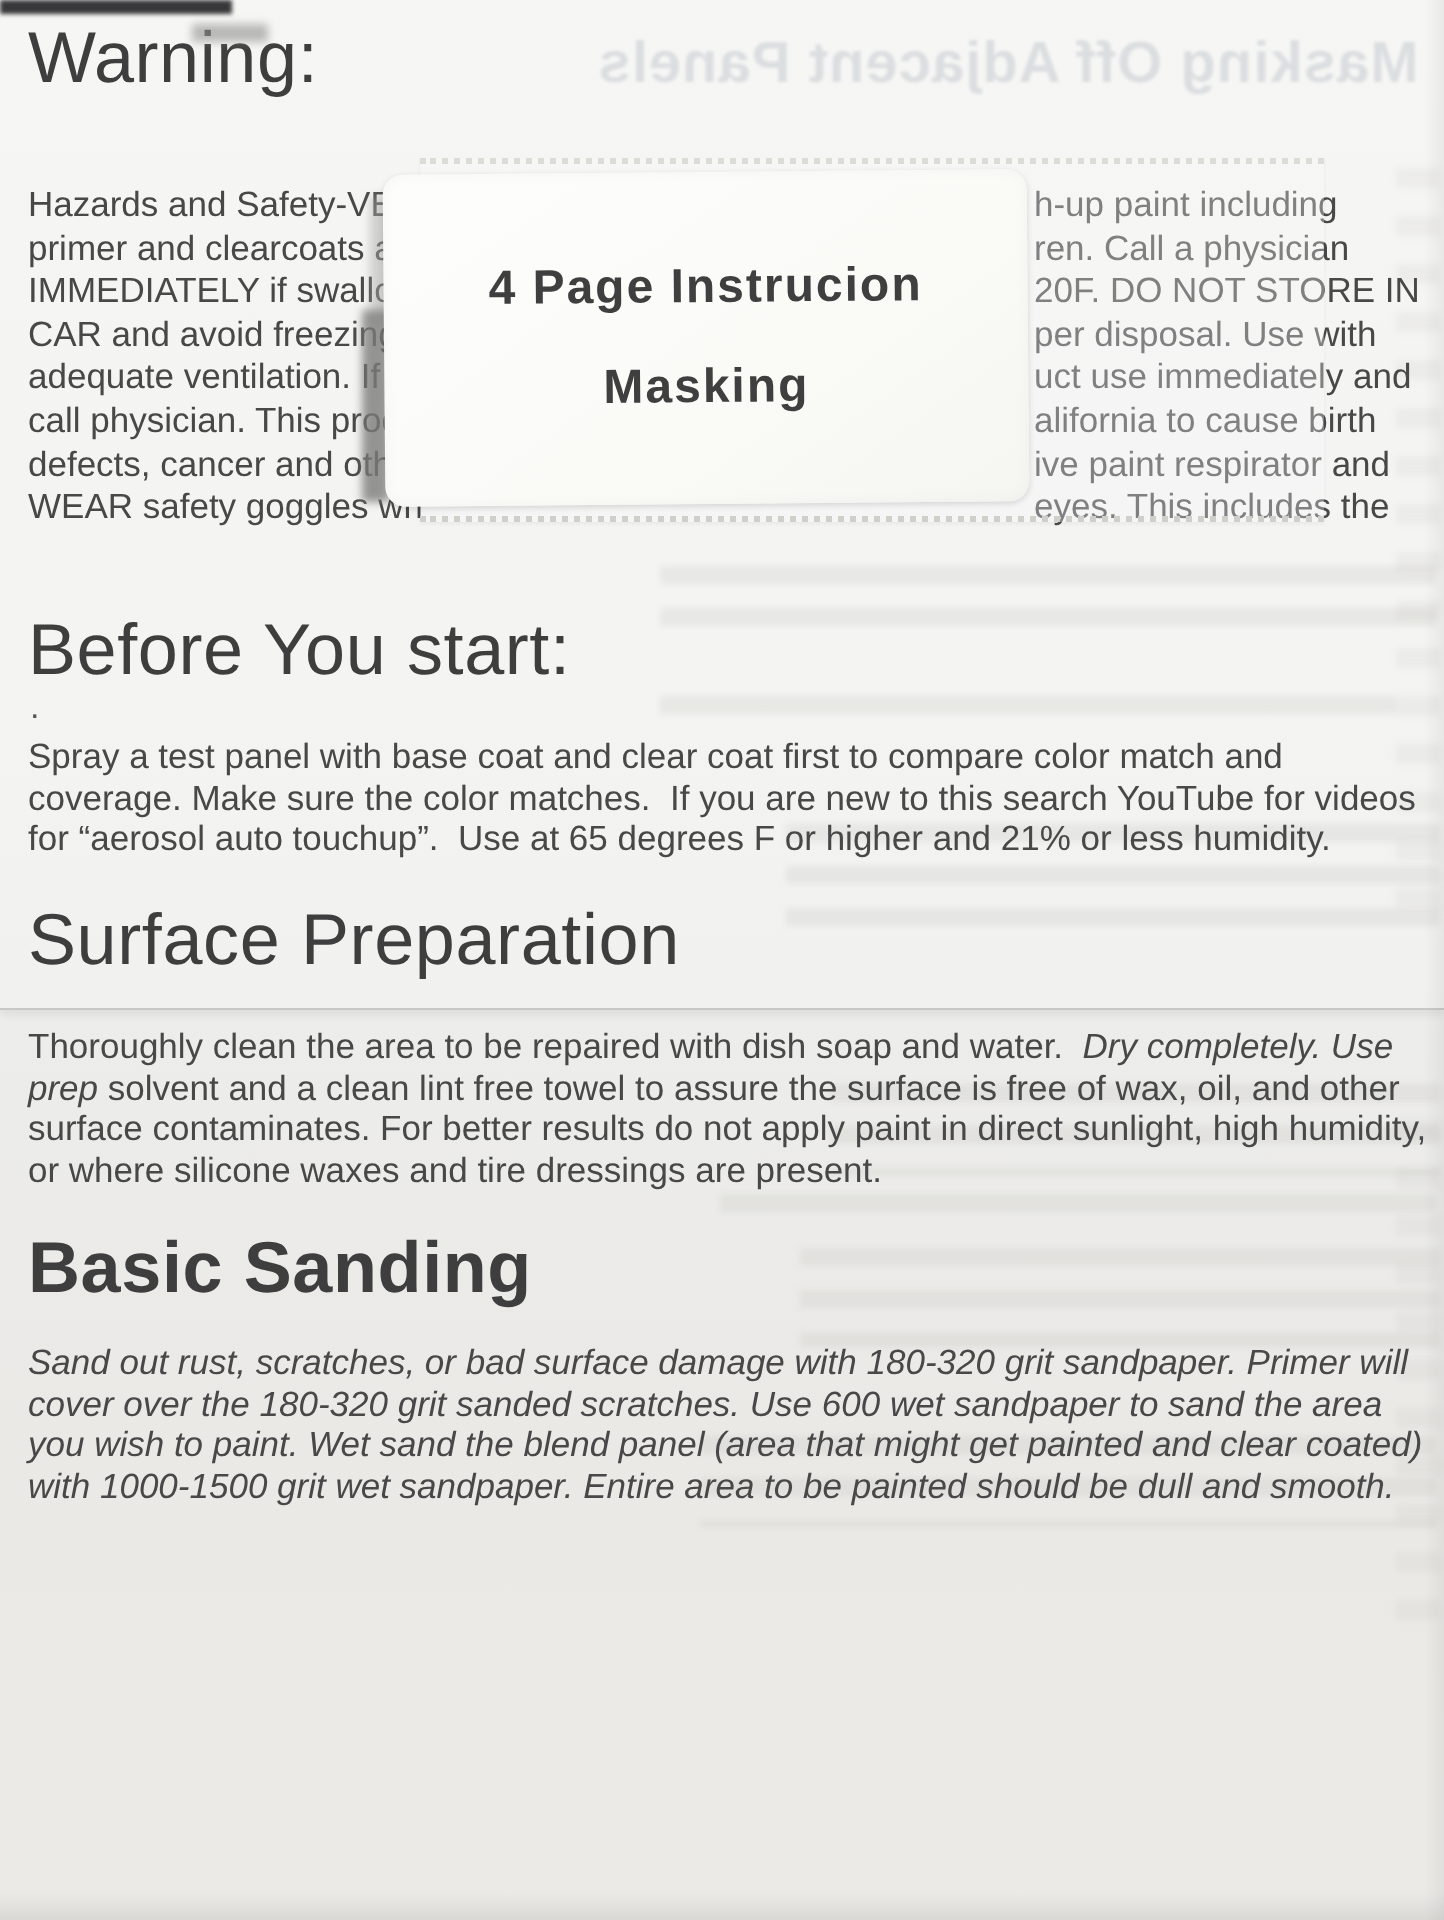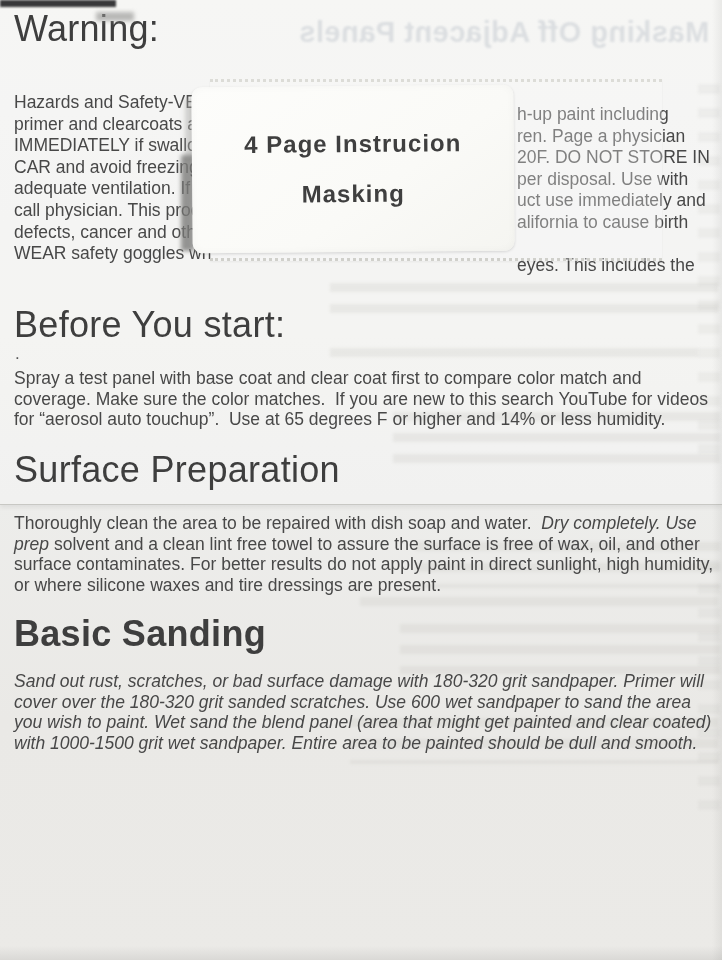--- a/index.html
+++ b/index.html
@@ -39,21 +39,21 @@
   }
   
   .para{
     position:absolute;left:14px;width:700px;z-index:4;
     font-size:17.5px;line-height:20.6px;color:#484848;
     white-space:pre-wrap;
   }
   .warn-para{position:absolute;left:14px;top:92px;width:704px;z-index:4;
     font-size:17.5px;color:#484848;}
   .warn-line{position:relative;height:21.6px;line-height:21.6px;white-space:nowrap;}
-  .warn-right{position:absolute;left:503px;top:0;margin-top:12px;}
+  .warn-right{position:absolute;left:503px;top:0;}
   .ital{font-style:italic;}
   .stray-dot{position:absolute;left:15px;top:344px;z-index:4;font-size:17px;color:#565656;}
   
   .backing{
     position:absolute;left:210px;top:79px;width:452px;height:176px;z-index:5;
     background:rgba(250,250,248,0.32);
     border-top:3px dotted #dcdcd7;
     border-bottom:3px dotted #d0d0cb;
     box-shadow:0 1px 2px rgba(0,0,0,0.05);
   }
@@ -109,50 +109,51 @@
   <div class="h" style="top:449px;">Surface Preparation</div>
   <div class="h" style="top:613px;font-weight:bold;">Basic Sanding</div>
 
   <div class="warn-para">
     <div class="warn-line">
       <span>Hazards and Safety-VER</span>
       <span class="warn-right">h-up paint including</span>
     </div>
     <div class="warn-line">
       <span>primer and clearcoats a</span>
-      <span class="warn-right">ren. Page a physician</span>
+      <span class="warn-right">ren. Call a physician</span>
     </div>
     <div class="warn-line">
       <span>IMMEDIATELY if swallow</span>
       <span class="warn-right">20F. DO NOT STORE IN</span>
     </div>
     <div class="warn-line">
       <span>CAR and avoid freezing.</span>
       <span class="warn-right">per disposal. Use with</span>
     </div>
     <div class="warn-line">
       <span>adequate ventilation. If</span>
       <span class="warn-right">uct use immediately and</span>
     </div>
     <div class="warn-line">
       <span>call physician. This prod</span>
       <span class="warn-right">alifornia to cause birth</span>
     </div>
     <div class="warn-line">
       <span>defects, cancer and othe</span>
+      <span class="warn-right">ive paint respirator and</span>
     </div>
     <div class="warn-line">
       <span>WEAR safety goggles wh</span>
       <span class="warn-right">eyes. This includes the</span>
     </div>
   </div>
 
   <span class="stray-dot">.</span>
 
-  <div class="para" style="top:368px;">Spray a test panel with base coat and clear coat first to compare color match and coverage. Make sure the color matches.  If you are new to this search YouTube for videos for “aerosol auto touchup”.  Use at 65 degrees F or higher and 14% or less humidity.</div>
+  <div class="para" style="top:368px;">Spray a test panel with base coat and clear coat first to compare color match and coverage. Make sure the color matches.  If you are new to this search YouTube for videos for “aerosol auto touchup”.  Use at 65 degrees F or higher and 21% or less humidity.</div>
 
   <div class="para" style="top:513px;"><span>Thoroughly clean the area to be repaired with dish soap and water.  </span><span class="ital">Dry completely. Use prep</span><span> solvent and a clean lint free towel to assure the surface is free of wax, oil, and other surface contaminates. For better results do not apply paint in direct sunlight, high humidity, or where silicone waxes and tire dressings are present.</span></div>
 
   <div class="para" style="top:671px;font-style:italic;">Sand out rust, scratches, or bad surface damage with 180-320 grit sandpaper. Primer will cover over the 180-320 grit sanded scratches. Use 600 wet sandpaper to sand the area you wish to paint. Wet sand the blend panel (area that might get painted and clear coated) with 1000-1500 grit wet sandpaper. Entire area to be painted should be dull and smooth.</div>
 
   <div class="backing"></div>
   <div class="sticker-shadow-soft"></div>
   <div class="sticker-shadow"></div>
   <div class="sticker">
     <div class="sticker-text">4 Page Instrucion</div>

